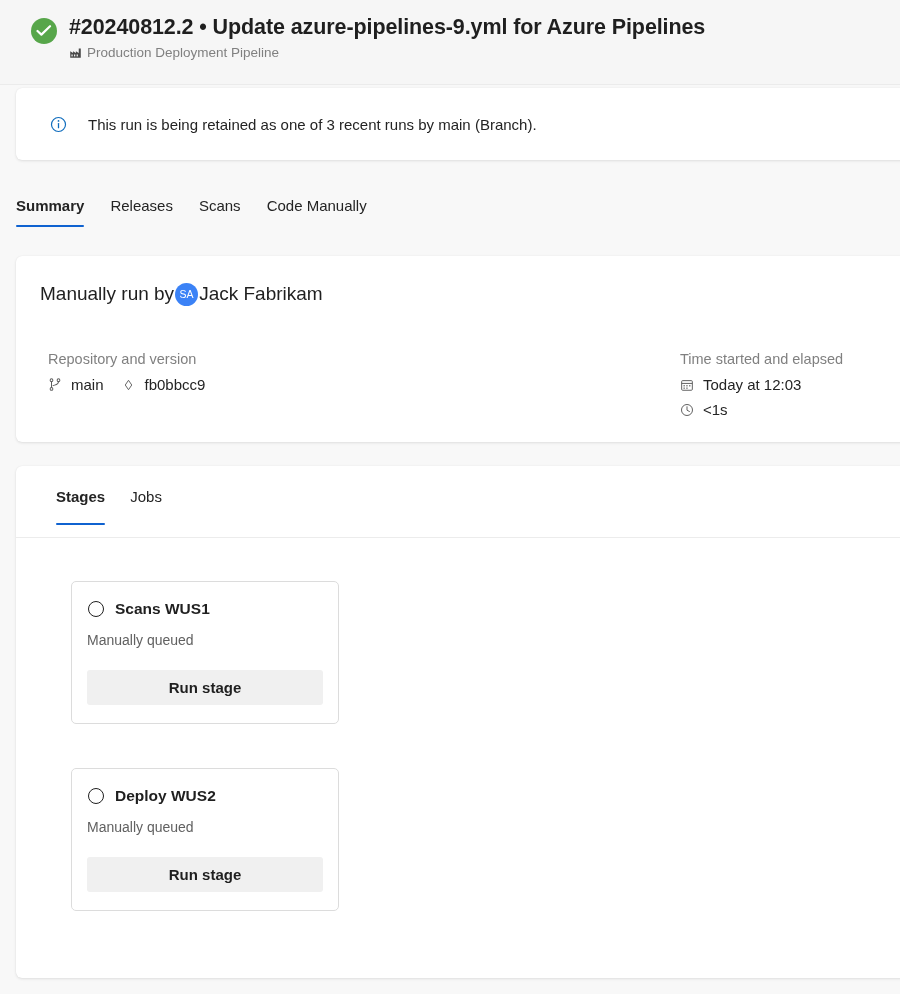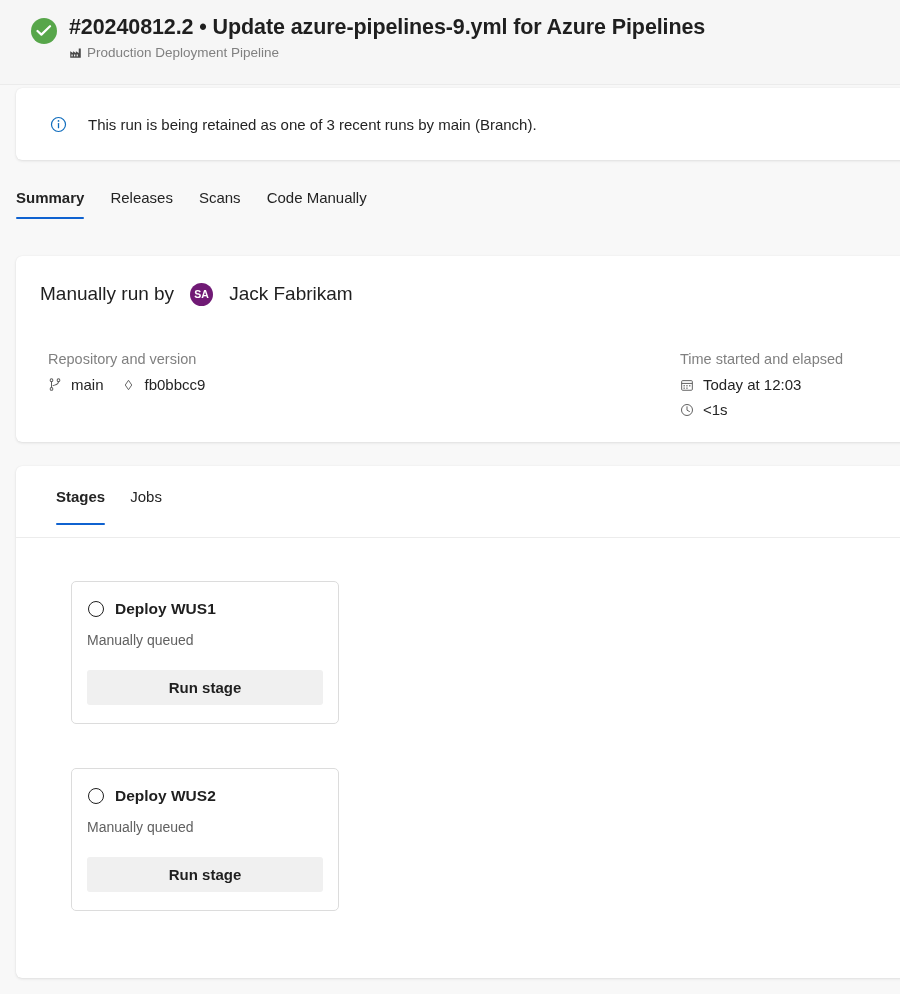--- a/index.html
+++ b/index.html
@@ -72,21 +72,21 @@
   .banner .info-icon { flex: 0 0 auto; display: flex; align-items: center; color: #0f6cbd; }
   .banner .banner-text {
     margin-left: 21px;
     font-size: 15px;
     color: #242424;
   }
 
   
   .main-tabs {
     position: absolute;
-    left: 0; top: 178px;
+    left: 0; top: 186px;
     width: 900px; height: 54px;
     display: flex;
     align-items: flex-start;
     padding-left: 16px;
   }
   .tab {
     position: relative;
     font-size: 15px;
     color: #242424;
     padding: 11px 0 13px 0;
@@ -114,28 +114,28 @@
   .run-by-line {
     display: flex;
     align-items: center;
     font-size: 19px;
     color: #1f1f1f;
     line-height: 24px;
   }
   .avatar {
     width: 23px; height: 23px;
     border-radius: 50%;
-    background: #701a75;
+    background: #3b82f6;
     color: #ffffff;
     font-size: 10.5px;
-    font-weight: bold;
+    font-weight: normal;
     display: flex;
     align-items: center;
     justify-content: center;
-    margin: 0 16px;
+    margin: 0 1px;
     letter-spacing: 0.2px;
   }
   .detail-cols { display: flex; margin-top: 29px; }
   .detail-col { flex: 0 0 auto; margin-top: 16px; }
   .detail-col.left { width: 640px; padding-left: 8px; }
   .col-label {
     font-size: 14.5px;
     color: #808080;
     margin-bottom: 9px;
   }
@@ -347,21 +347,21 @@
     <div class="sub-tab">Jobs</div>
   </div>
 
   <div class="stages-list">
 
     <div class="stage-card">
       <div class="stage-head">
         <span class="stage-status-icon">
           <span class="ring"></span>
         </span>
-        <span class="stage-name">Deploy WUS1</span>
+        <span class="stage-name">Scans WUS1</span>
       </div>
       <div class="stage-status-text">Manually queued</div>
       <button class="run-stage-btn">Run stage</button>
     </div>
 
     <div class="stage-card">
       <div class="stage-head">
         <span class="stage-status-icon">
           <span class="ring"></span>
         </span>

